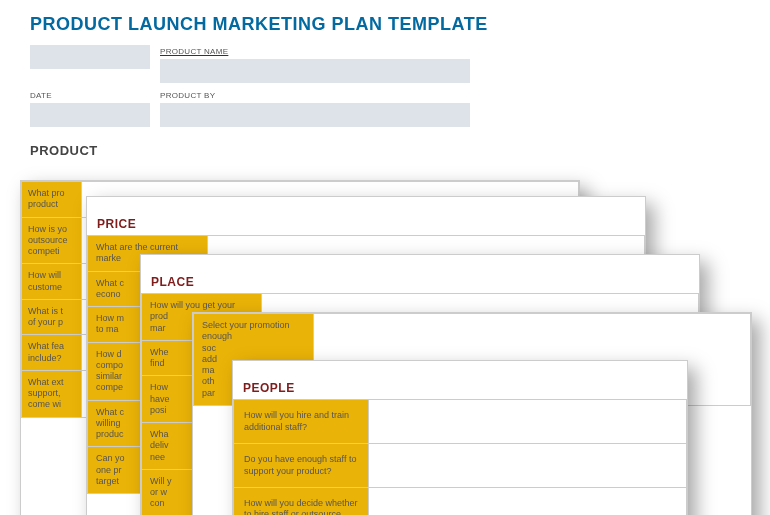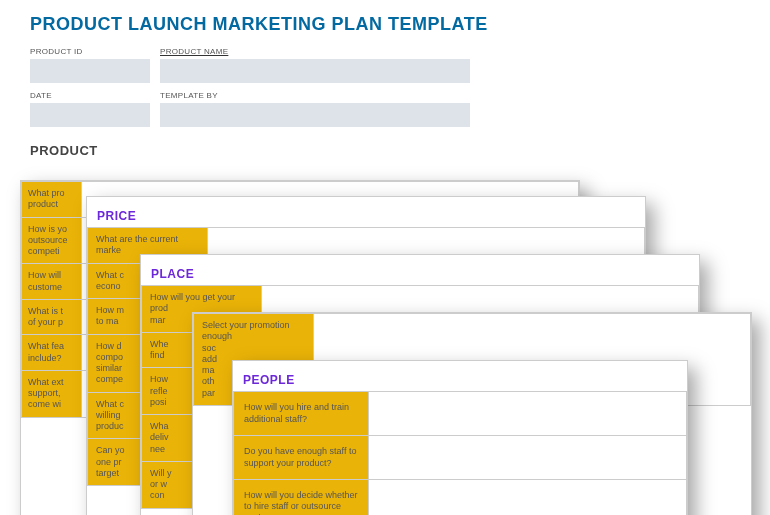--- a/index.html
+++ b/index.html
@@ -56,22 +56,22 @@
 
 .card {
   position: absolute;
   background: #fff;
   box-shadow: 8px 8px 18px rgba(0,0,0,0.35);
   border: 1px solid #ccc;
 }
 .card-title {
   font-size: 12px;
   font-weight: bold;
-  color: #6d28d9;
-  padding: 12px 0 4px 10px;
+  color: #7f1d1d;
+  padding: 20px 0 4px 10px;
   letter-spacing: 0.5px;
 }
 .qtable {
   border-collapse: collapse;
   width: 100%;
 }
 .qtable td {
   border: 1px solid #ccc;
   vertical-align: middle;
   font-size: 9px;
@@ -98,35 +98,34 @@
 .rowh { height: 44px; }
 </style>
 </head>
 <body>
 
 <div class="main-title">PRODUCT LAUNCH MARKETING PLAN TEMPLATE</div>
 
 <div class="header-fields">
   <div class="field-row">
     <div class="field-group fg-id">
-      <div class="field-label">PRODUCT ID</div>
       <div class="field-box"></div>
     </div>
     <div class="field-group fg-name">
       <div class="field-label">PRODUCT NAME</div>
       <div class="field-box"></div>
     </div>
   </div>
   <div class="field-row">
     <div class="field-group fg-date">
       <div class="field-label">DATE</div>
       <div class="field-box"></div>
     </div>
     <div class="field-group fg-auth">
-      <div class="field-label">TEMPLATE BY</div>
+      <div class="field-label">PRODUCT BY</div>
       <div class="field-box"></div>
     </div>
   </div>
 </div>
 
 <div class="section-heading">PRODUCT</div>
 
 <div class="card product-card">
   <table class="qtable">
     <tbody>
@@ -196,21 +195,21 @@
     <tbody>
         <tr>
           <td class="qcell"><span>How will you get your prod</span><br><span>mar</span></td>
           <td class="acell"></td>
         </tr>
     <tr>
           <td class="qcell"><span>Whe</span><br><span>find</span></td>
           <td class="acell"></td>
         </tr>
     <tr>
-          <td class="qcell"><span>How</span><br><span>refle</span><br><span>posi</span></td>
+          <td class="qcell"><span>How</span><br><span>have</span><br><span>posi</span></td>
           <td class="acell"></td>
         </tr>
     <tr>
           <td class="qcell"><span>Wha</span><br><span>deliv</span><br><span>nee</span></td>
           <td class="acell"></td>
         </tr>
     <tr>
           <td class="qcell"><span>Will y</span><br><span>or w</span><br><span>con</span></td>
           <td class="acell"></td>
         </tr>

